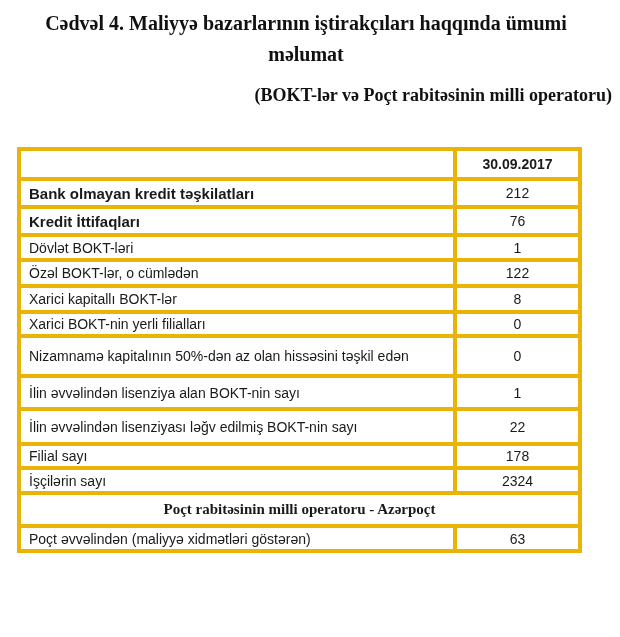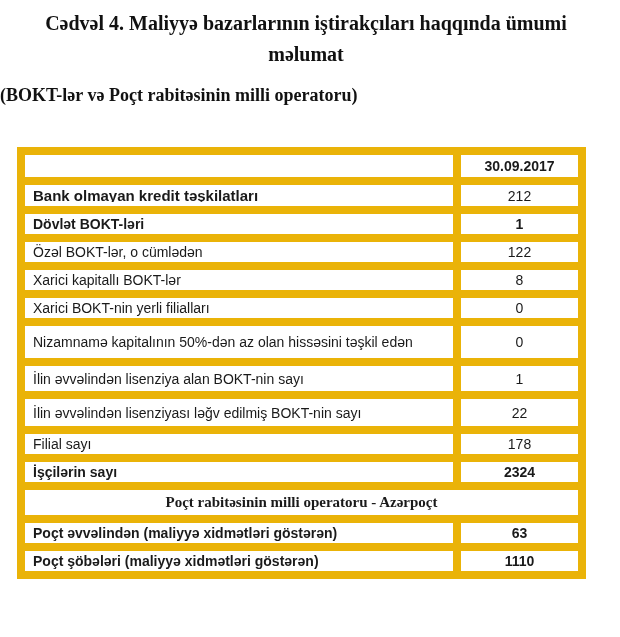--- a/index.html
+++ b/index.html
@@ -8,45 +8,45 @@
     font-family:"Liberation Sans",sans-serif;color:#1a1a1a;overflow:hidden;
   }
   .doc-title{
     font-family:"Liberation Serif","DejaVu Serif",serif;
     font-weight:700;font-size:20px;line-height:1.55;
     text-align:center;margin:0;padding:8px 40px 0 40px;color:#111;
   }
   .doc-subtitle{
     font-family:"Liberation Serif","DejaVu Serif",serif;
     font-weight:700;font-size:18px;line-height:1.3;
-    text-align:left;margin:14px 0 0 0;color:#111;
+    text-align:right;margin:14px 0 0 0;color:#111;
   }
   table.stats{
     border-collapse:collapse;
     margin:40px 0 0 17px;
     width:561px;
     table-layout:fixed;
   }
   table.stats th, table.stats td{
-    border:8px solid #eab308;
+    border:4px solid #eab308;
     padding:2px 8px;
     font-size:14px;
     vertical-align:middle;
     box-sizing:border-box;
     overflow:hidden;
   }
   col.label-col{width:436px;}
   col.value-col{width:125px;}
   td.val, th.date{text-align:center;}
   th.date{font-size:15px;font-weight:700;}
   tr.bold td.lbl{font-weight:700;font-size:15px;border-radius:13px;}
   tr.section td{font-weight:700;text-align:center;font-size:15px;font-family:Liberation Serif, serif;}
   tr.hdr{height:30px;}
   tr.h28{height:28px;}
-  tr.h25{height:25px;font-weight:bold;}
+  tr.h25{height:25px;}
   tr.h26{height:26px;}
   tr.h44{height:44px;}
   tr.h21{height:21px;}
   tr.h40{height:40px;padding-left:36px;}
   tr.h33{height:33px;}
   tr.h35{height:35px;}
   tr.h24{height:24px;}
 </style>
 </head>
 <body>
@@ -63,20 +63,24 @@
     <thead>
       <tr class="hdr">
         <th class="lbl"></th>
         <th class="date">30.09.2017</th>
       </tr>
     </thead>
     <tbody>
       <tr class="h28 bold">
         <td class="lbl">Bank olmayan kredit təşkilatları</td>
         <td class="val">212</td>
+      </tr>
+      <tr class="h28 bold">
+        <td class="lbl">Kredit İttifaqları</td>
+        <td class="val">76</td>
       </tr>
       <tr class="h25">
         <td class="lbl">Dövlət BOKT-ləri</td>
         <td class="val">1</td>
       </tr>
       <tr class="h26">
         <td class="lbl">Özəl BOKT-lər, o cümlədən</td>
         <td class="val">122</td>
       </tr>
       <tr class="h26">
@@ -107,19 +111,15 @@
         <td class="lbl">İşçilərin sayı</td>
         <td class="val">2324</td>
       </tr>
       <tr class="h33 section">
         <td colspan="2">Poçt rabitəsinin milli operatoru - Azərpoçt</td>
       </tr>
       <tr class="h25">
         <td class="lbl">Poçt əvvəlindən (maliyyə xidmətləri göstərən)</td>
         <td class="val">63</td>
       </tr>
-      <tr class="h25">
-        <td class="lbl">Poçt şöbələri (maliyyə xidmətləri göstərən)</td>
-        <td class="val">1110</td>
-      </tr>
     </tbody>
   </table>
 </div>
 
 </body></html>

